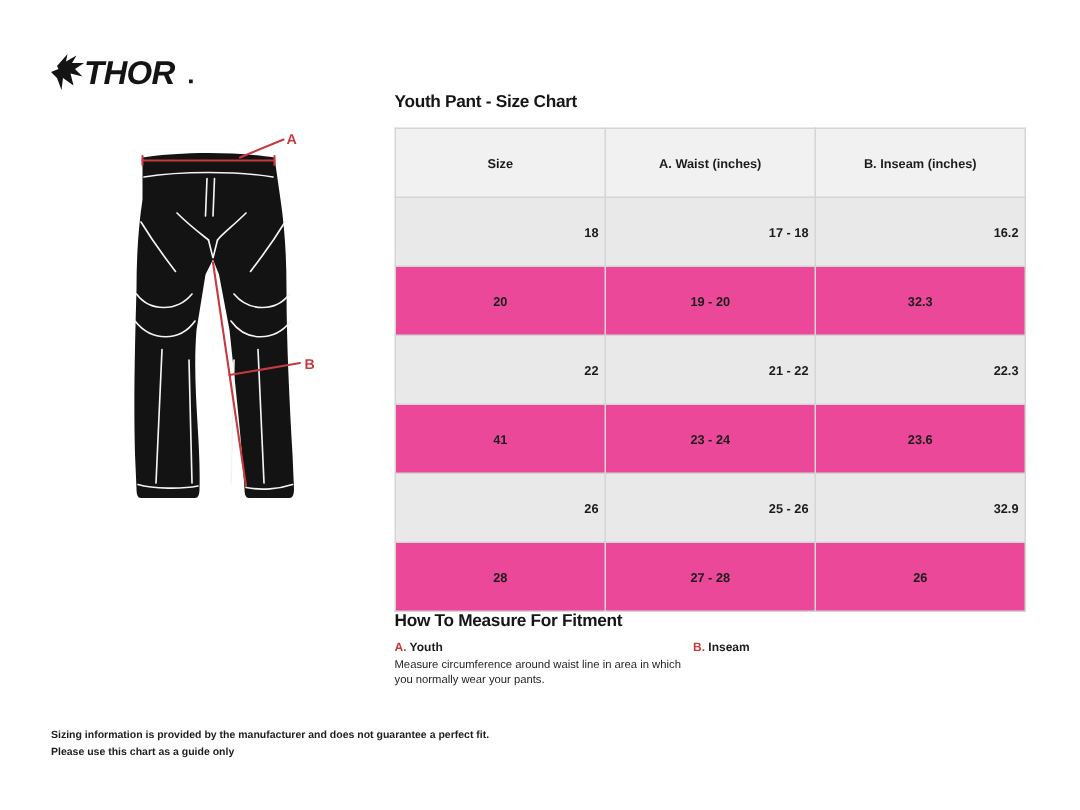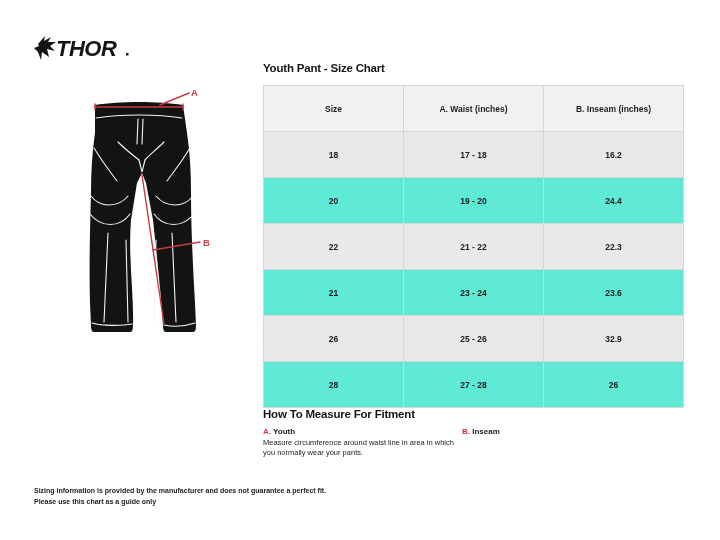--- a/index.html
+++ b/index.html
@@ -21,22 +21,22 @@
   }
   table.size-table{
     border-collapse:collapse;width:421px;table-layout:fixed;
   }
   .size-table th,.size-table td{
     border:1px solid #d5d5d5;height:37px;padding:4px;
     text-align:center;vertical-align:middle;
     font-size:8.5px;font-weight:bold;color:#1c1c1c;
   }
   .size-table th{background:#f1f1f1;}
-  .size-table tr.alt td{background:#e9e9e9;}
-  .size-table tr.plain td{background:#5eead4;}
+  .size-table tr.alt td{background:#e9e9e9;text-align:right;}
+  .size-table tr.plain td{background:#ec4899;}
 
   .howto{margin-top:0;}
   .howto-title{
     margin:0 0 7px 0;font-size:11.5px;font-weight:bold;
     letter-spacing:-0.2px;color:#161616;
   }
   .howto-cols{display:flex;}
   .howto-col{width:199px;}
   .howto-col.right{flex:1;}
   .howto-head{font-size:8px;font-weight:bold;color:#1c1c1c;}
@@ -123,29 +123,29 @@
       </thead>
       <tbody>
         <tr class="alt">
           <td>18</td>
           <td>17 - 18</td>
           <td>16.2</td>
         </tr>
         <tr class="plain">
           <td>20</td>
           <td>19 - 20</td>
-          <td>24.4</td>
+          <td>32.3</td>
         </tr>
         <tr class="alt">
           <td>22</td>
           <td>21 - 22</td>
           <td>22.3</td>
         </tr>
         <tr class="plain">
-          <td>21</td>
+          <td>41</td>
           <td>23 - 24</td>
           <td>23.6</td>
         </tr>
         <tr class="alt">
           <td>26</td>
           <td>25 - 26</td>
           <td>32.9</td>
         </tr>
         <tr class="plain">
           <td>28</td>

